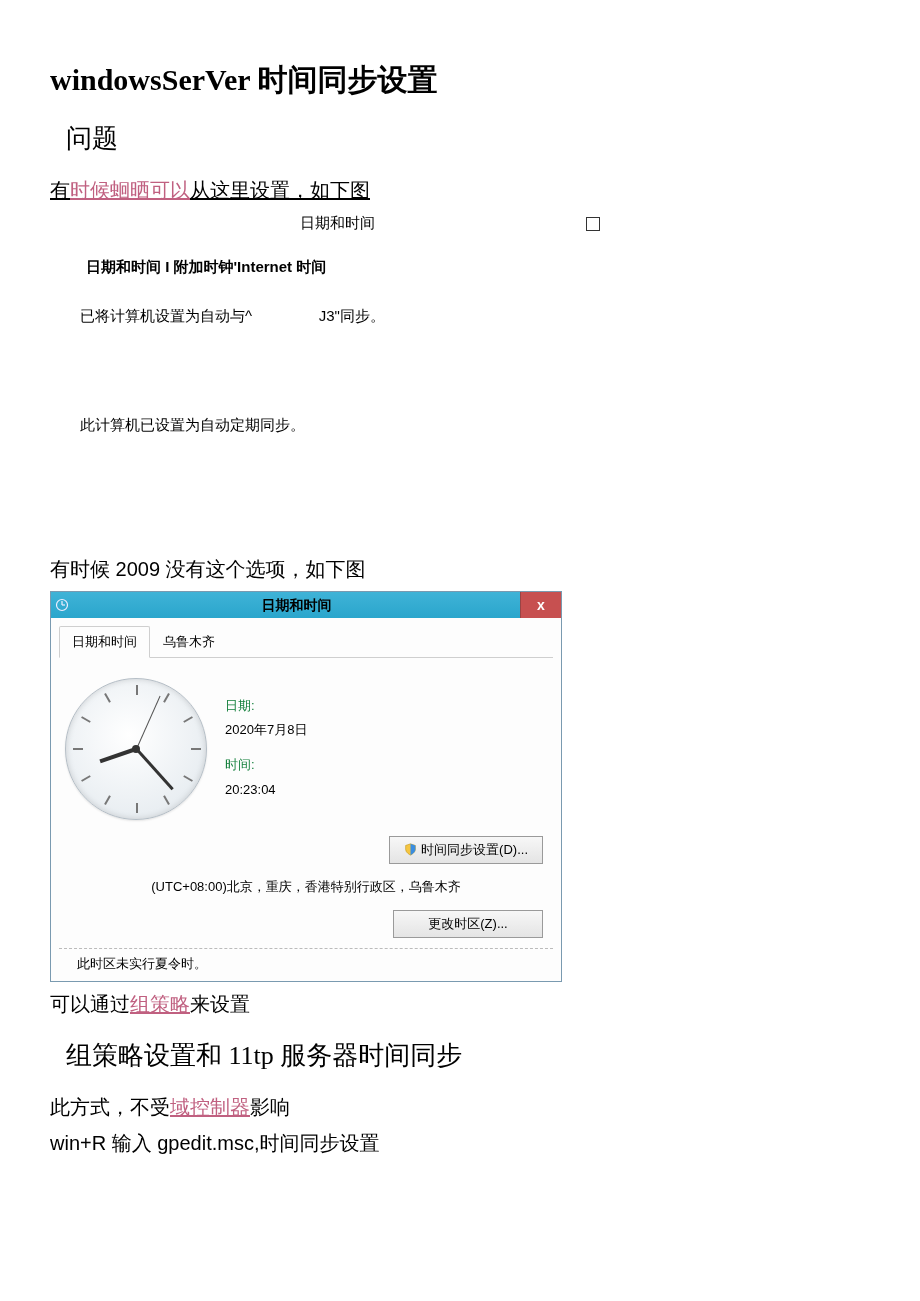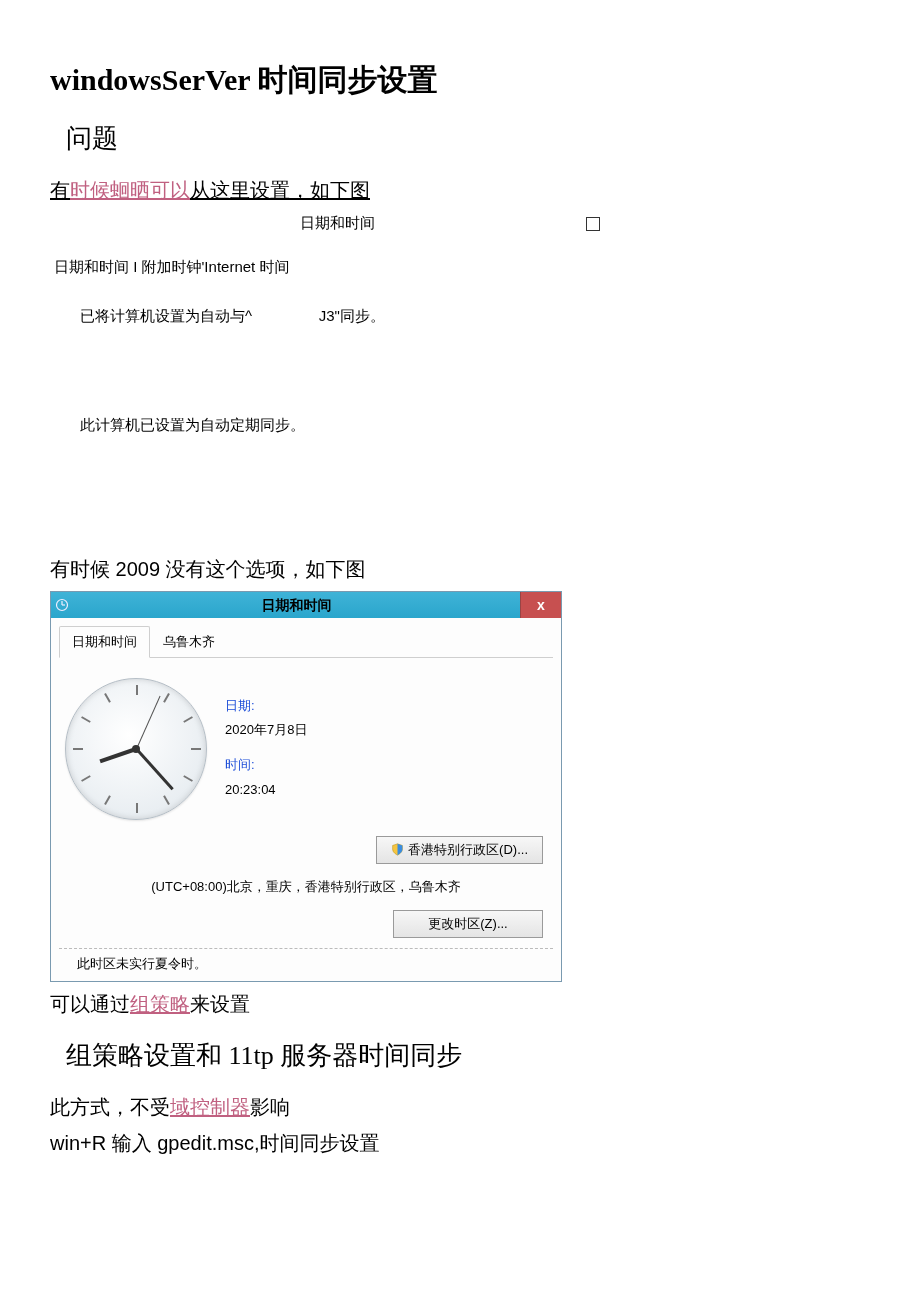--- a/index.html
+++ b/index.html
@@ -35,21 +35,21 @@
     display: flex;
     justify-content: space-between;
     align-items: center;
     margin-left: 250px;
     width: 300px;
     margin-bottom: 25px;
   }
   .square-icon {
     width: 12px; height: 12px; border: 1px solid #333;
   }
-  .dialog1-tabs { margin-left: 4px; margin-bottom: 30px; }
+  .dialog1-tabs { margin-left: 36px; margin-bottom: 30px; font-weight: bold; }
   .dialog1-status { margin-left: 30px; margin-bottom: 90px; }
   .dialog1-status2 { margin-left: 30px; margin-bottom: 120px; }
 
   
   .dialog2 {
     width: 510px;
     border: 1px solid #7a9ab0;
     font-size: 13px;
     margin: 4px 0 6px 0;
     font-family: "Microsoft YaHei", Tahoma, sans-serif;
@@ -141,21 +141,21 @@
     left: 50%; top: 50%;
     background: #333;
     transform-origin: 50% 100%;
   }
   .hand.hour { width: 4px; height: 38px; margin-left: -2px; margin-top: -38px; }
   .hand.min  { width: 3px; height: 54px; margin-left: -1.5px; margin-top: -54px; }
   .hand.sec  { width: 1px; height: 58px; margin-left: -0.5px; margin-top: -58px; background: #555; }
   .hub { position: absolute; left:50%; top:50%; width:8px; height:8px; margin:-4px; background:#333; border-radius:50%; }
 
   .dt-text { font-size: 13px; line-height: 1.9; }
-  .dt-text .lbl { color: #1d4ed8; }
+  .dt-text .lbl { color: #15803d; }
 
   .btn {
     display: inline-block;
     border: 1px solid #9a9a9a;
     background: linear-gradient(#f7f7f7, #e4e4e4);
     padding: 4px 14px;
     font-size: 13px;
     cursor: pointer;
     min-width: 150px;
     text-align: center;
@@ -253,21 +253,21 @@
       </div>
     </div>
 
     <div class="btn-row">
       <button class="btn">
         <span class="shield">
           <svg width="13" height="13" viewBox="0 0 16 16">
               <path d="M8 1 L14 3 V8 C14 12 8 15 8 15 C8 15 2 12 2 8 V3 Z" fill="#f5c542" stroke="#b88b00" stroke-width="0.6"></path>
               <path d="M8 1 L14 3 V8 C14 12 8 15 8 15 V1 Z" fill="#3a8de0"></path>
             </svg>
-        </span><span>香港特别行政区(D)...</span>
+        </span><span>时间同步设置(D)...</span>
       </button>
     </div>
 
     <div class="tz-text">(UTC+08:00)北京，重庆，香港特别行政区，乌鲁木齐</div>
 
     <div class="btn-row">
       <button class="btn">更改时区(Z)...</button>
     </div>
     <div class="dst">此时区未实行夏令时。</div>
   </div>

